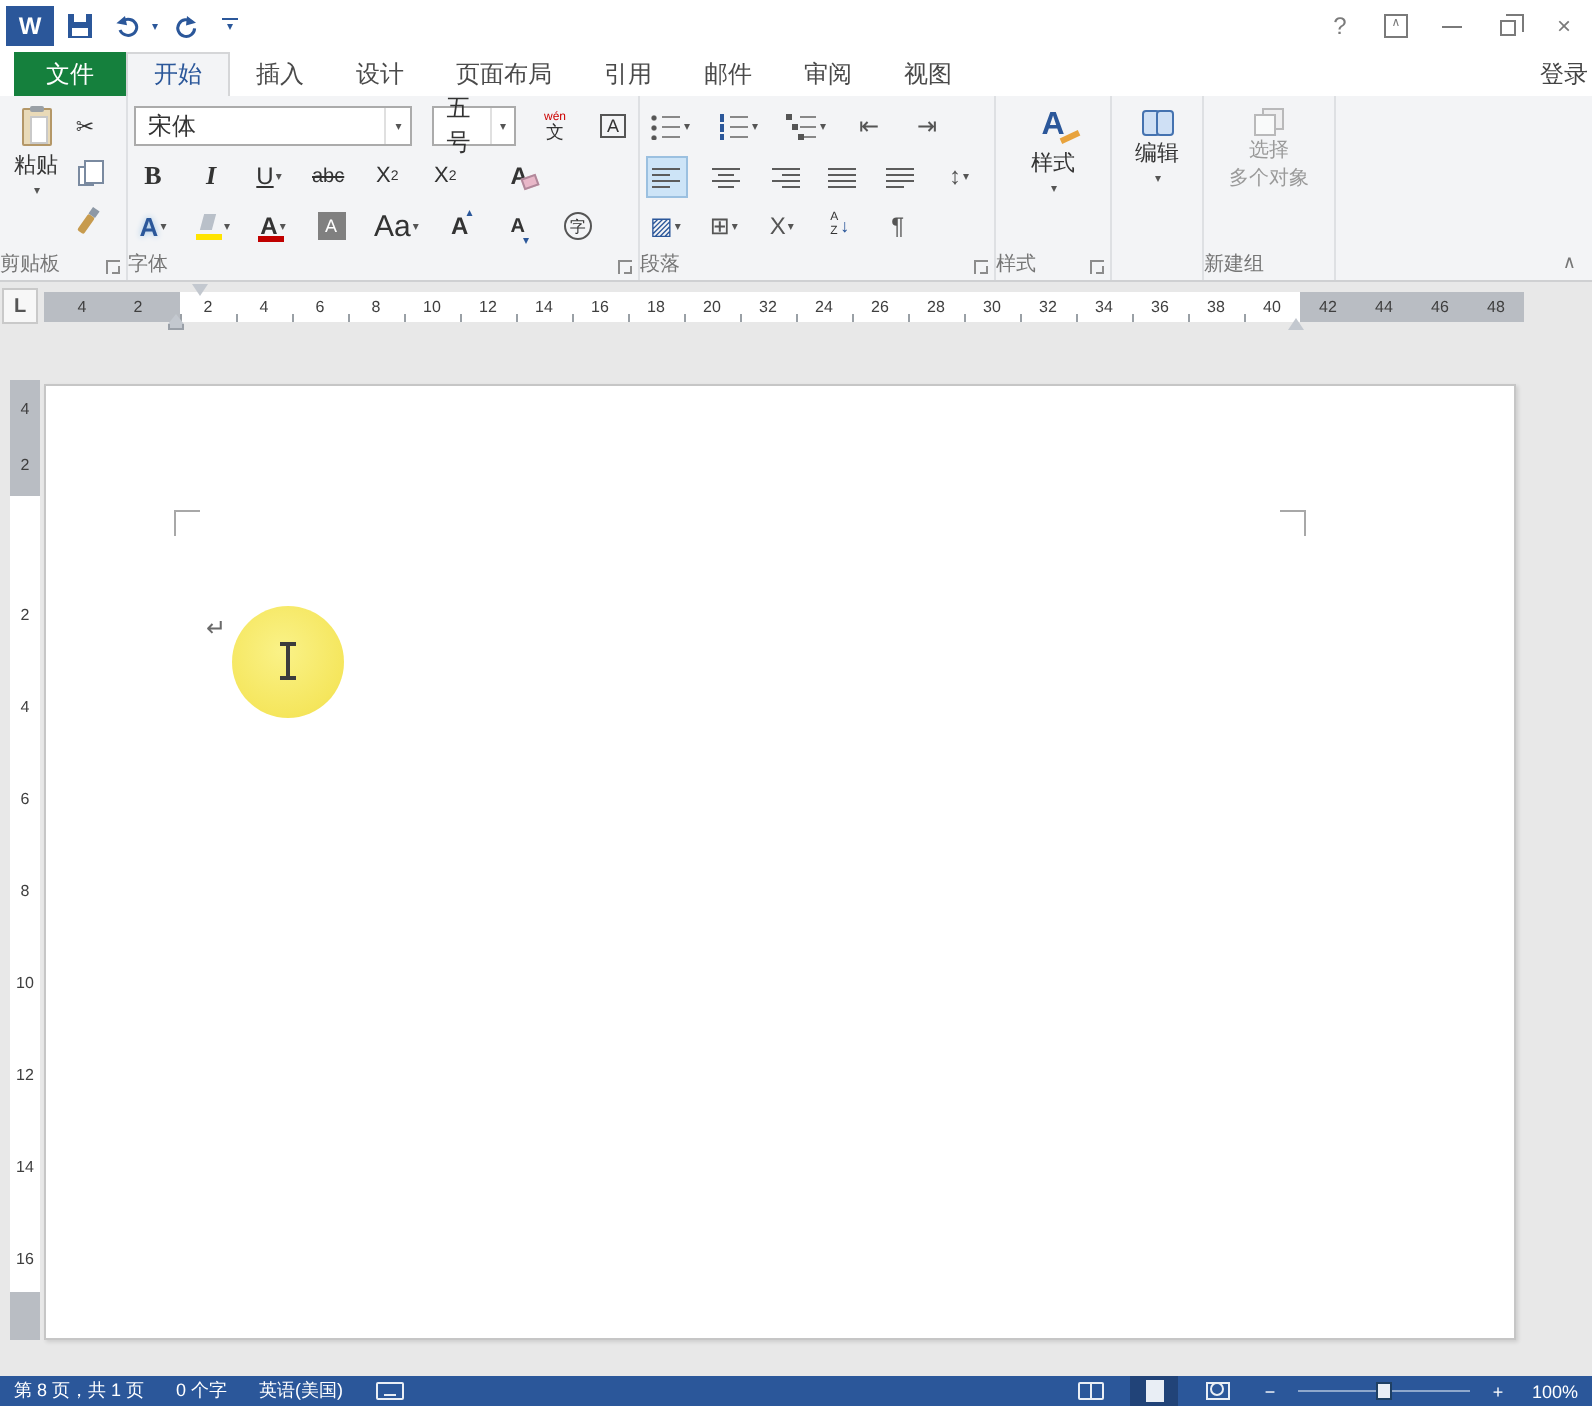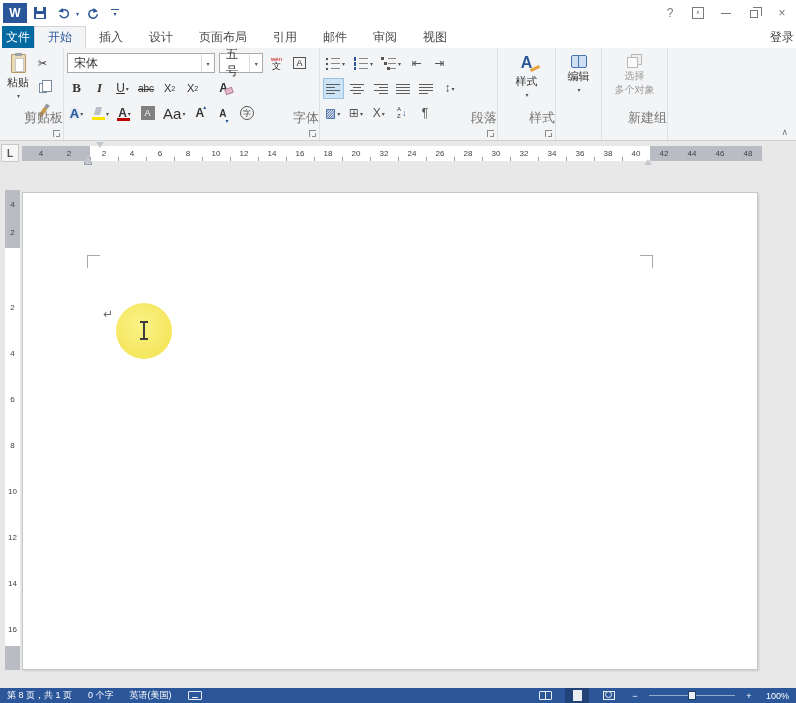--- a/index.html
+++ b/index.html
@@ -21,33 +21,33 @@
   .wincontrols{margin-left:auto;display:flex;align-items:center;z-index:2}
   .wc{width:28px;height:26px;display:flex;align-items:center;justify-content:center;color:#7a7a7a;font-size:12px}
   .ic-ribopt{width:12px;height:12px;border:1px solid #7a7a7a;display:flex;align-items:flex-start;justify-content:center}
   .ic-ribopt span{font-size:6px;line-height:8px;color:#7a7a7a}
   .ic-min{width:10px;height:1px;background:#7a7a7a}
   .ic-restore{width:8px;height:8px;border:1px solid #7a7a7a;background:#fff;position:relative;margin-top:2px}
   .ic-restore::before{content:"";position:absolute;left:2px;top:-4px;width:8px;height:8px;border:1px solid #7a7a7a;border-left:none;border-bottom:none}
 
   
   .tabrow{position:absolute;left:0;top:26px;right:0;height:22px;background:#fff;display:flex;align-items:stretch;font-size:12px;z-index:4}
-  .filetab{background:#0369a1;color:#fff;padding:0 4px;display:flex;align-items:center;margin-left:2px}
+  .filetab{background:#15803d;color:#fff;padding:0 16px;display:flex;align-items:center;margin-left:7px}
   .tab{padding:0 13px;display:flex;align-items:center;color:#4a4a4a}
   .tab.active{background:#f3f4f6;color:#2b579a;border:1px solid #d5d6d8;border-bottom:none}
   .signin{margin-left:auto;padding:0 2px 0 8px;display:flex;align-items:center;color:#444;white-space:nowrap;overflow:hidden}
 
   
   .ribbon{position:absolute;left:0;top:48px;right:0;height:93px;background:#f3f4f6;border-bottom:1px solid #cfd0d2;display:flex;align-items:stretch}
   .group{position:relative;border-right:1px solid #dee0e3;padding:3px 3px 15px 3px}
-  .grouplabel{position:absolute;left:0;right:0;bottom:13px;text-align:right;font-size:13px;color:#767676}
+  .grouplabel{position:absolute;left:0;right:0;bottom:1px;text-align:left;font-size:10px;color:#767676}
   .launcher{position:absolute;right:3px;bottom:3px;width:7px;height:7px;border-left:1px solid #8c8c8c;border-top:1px solid #8c8c8c}
   .launcher::after{content:"";position:absolute;right:0;bottom:0;width:3px;height:3px;border-right:1px solid #8c8c8c;border-bottom:1px solid #8c8c8c}
   .rows{display:flex;flex-direction:column;gap:1px}
-  .row{display:flex;align-items:center;gap:4px;height:24px}
+  .row{display:flex;align-items:center;gap:10px;height:24px}
   .sb{height:21px;min-width:19px;padding:0 2px;display:flex;align-items:center;justify-content:center;font-size:11px;color:#333}
   .dd{font-size:6px;color:#555;margin-left:1px}
   .bigbtn{display:flex;flex-direction:column;align-items:center;justify-content:flex-start;gap:2px;padding:3px 4px 0 4px;font-size:11px;color:#333}
   .selbtn{background:#cde4f7;border:1px solid #9bc0e0}
 
   
   .g-clipboard{width:64px}
   .cb-wrap{display:flex}
   .ic-paste{position:relative;width:15px;height:19px;background:#e9dab8;border:1px solid #b49767;border-radius:1px}
   .ic-paste::before{content:"";position:absolute;left:3px;top:-2px;width:7px;height:3px;background:#9aa0a6;border-radius:1px}

